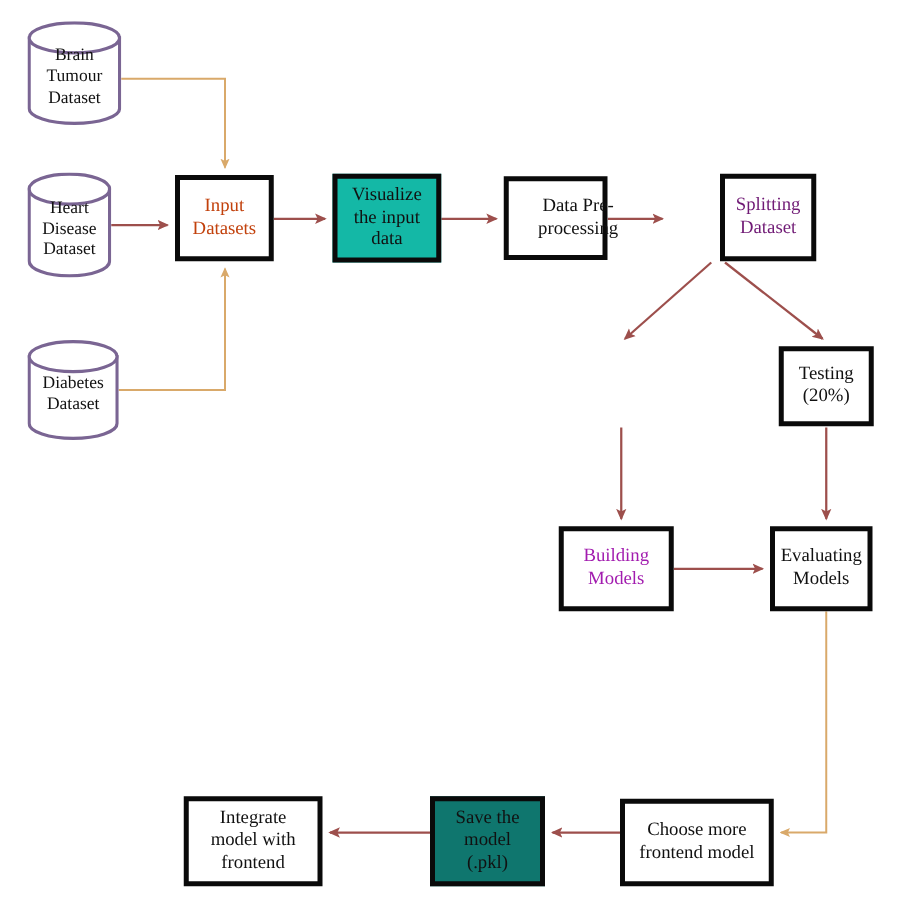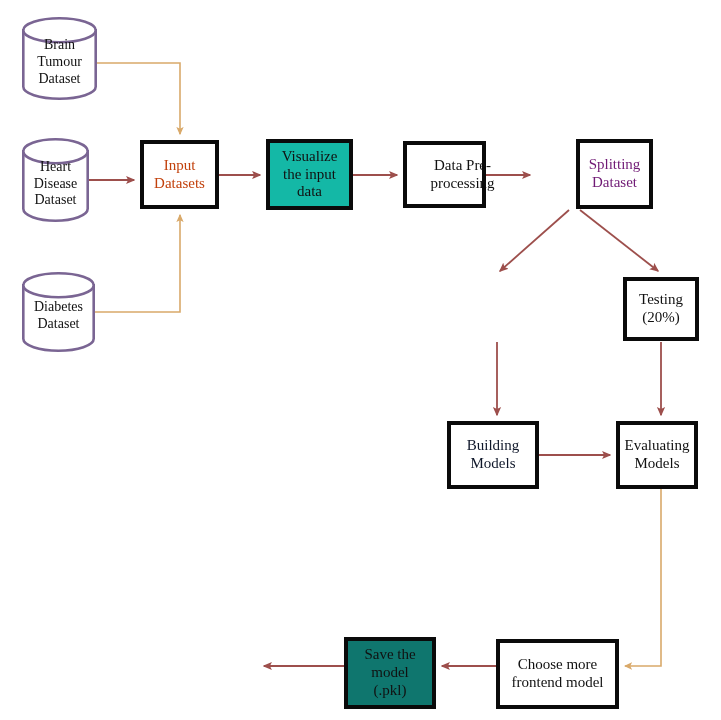--- a/index.html
+++ b/index.html
@@ -143,31 +143,36 @@
 processing</span>
   </div>
   <div class="node process" style="left: 536px; top: 139px; width: 77px; height: 70px; border-color: rgb(10, 10, 10); background: rgb(255, 255, 255); color: #701a75; margin-left: 40px;">
     <span class="node-label">Splitting
 Dataset</span>
   </div>
   <div class="node process" style="left: 623px; top: 277px; width: 76px; height: 64px; border-color: rgb(10, 10, 10); background: rgb(255, 255, 255); color: rgb(17, 17, 17);">
     <span class="node-label">Testing
 (20%)</span>
   </div>
-  <div class="node process" style="left: 447px; top: 421px; width: 92px; height: 68px; border-color: rgb(10, 10, 10); background: rgb(255, 255, 255); color: #0f172a;">
+  <div class="node process" style="left: 447px; top: 421px; width: 92px; height: 68px; border-color: rgb(10, 10, 10); background: rgb(255, 255, 255); color: #a21caf;">
     <span class="node-label">Building
 Models</span>
   </div>
   <div class="node process" style="left: 616px; top: 421px; width: 82px; height: 68px; border-color: rgb(10, 10, 10); background: rgb(255, 255, 255); color: rgb(17, 17, 17);">
     <span class="node-label">Evaluating
 Models</span>
   </div>
   <div class="node process" style="left: 496px; top: 639px; width: 123px; height: 70px; border-color: rgb(10, 10, 10); background: rgb(255, 255, 255); color: rgb(17, 17, 17);">
     <span class="node-label">Choose more
 frontend model</span>
   </div>
   <div class="node process" style="left: 344px; top: 637px; width: 92px; height: 72px; border-color: rgb(10, 10, 10); background: #0f766e; color: rgb(17, 17, 17); align-items: center;">
     <span class="node-label">Save the
 model
 (.pkl)</span>
   </div>
+  <div class="node process" style="left: 147px; top: 637px; width: 111px; height: 72px; border-color: rgb(10, 10, 10); background: rgb(255, 255, 255); color: rgb(17, 17, 17);">
+    <span class="node-label">Integrate
+model with
+frontend</span>
+  </div>
 
 </div>
 
 </body></html>

